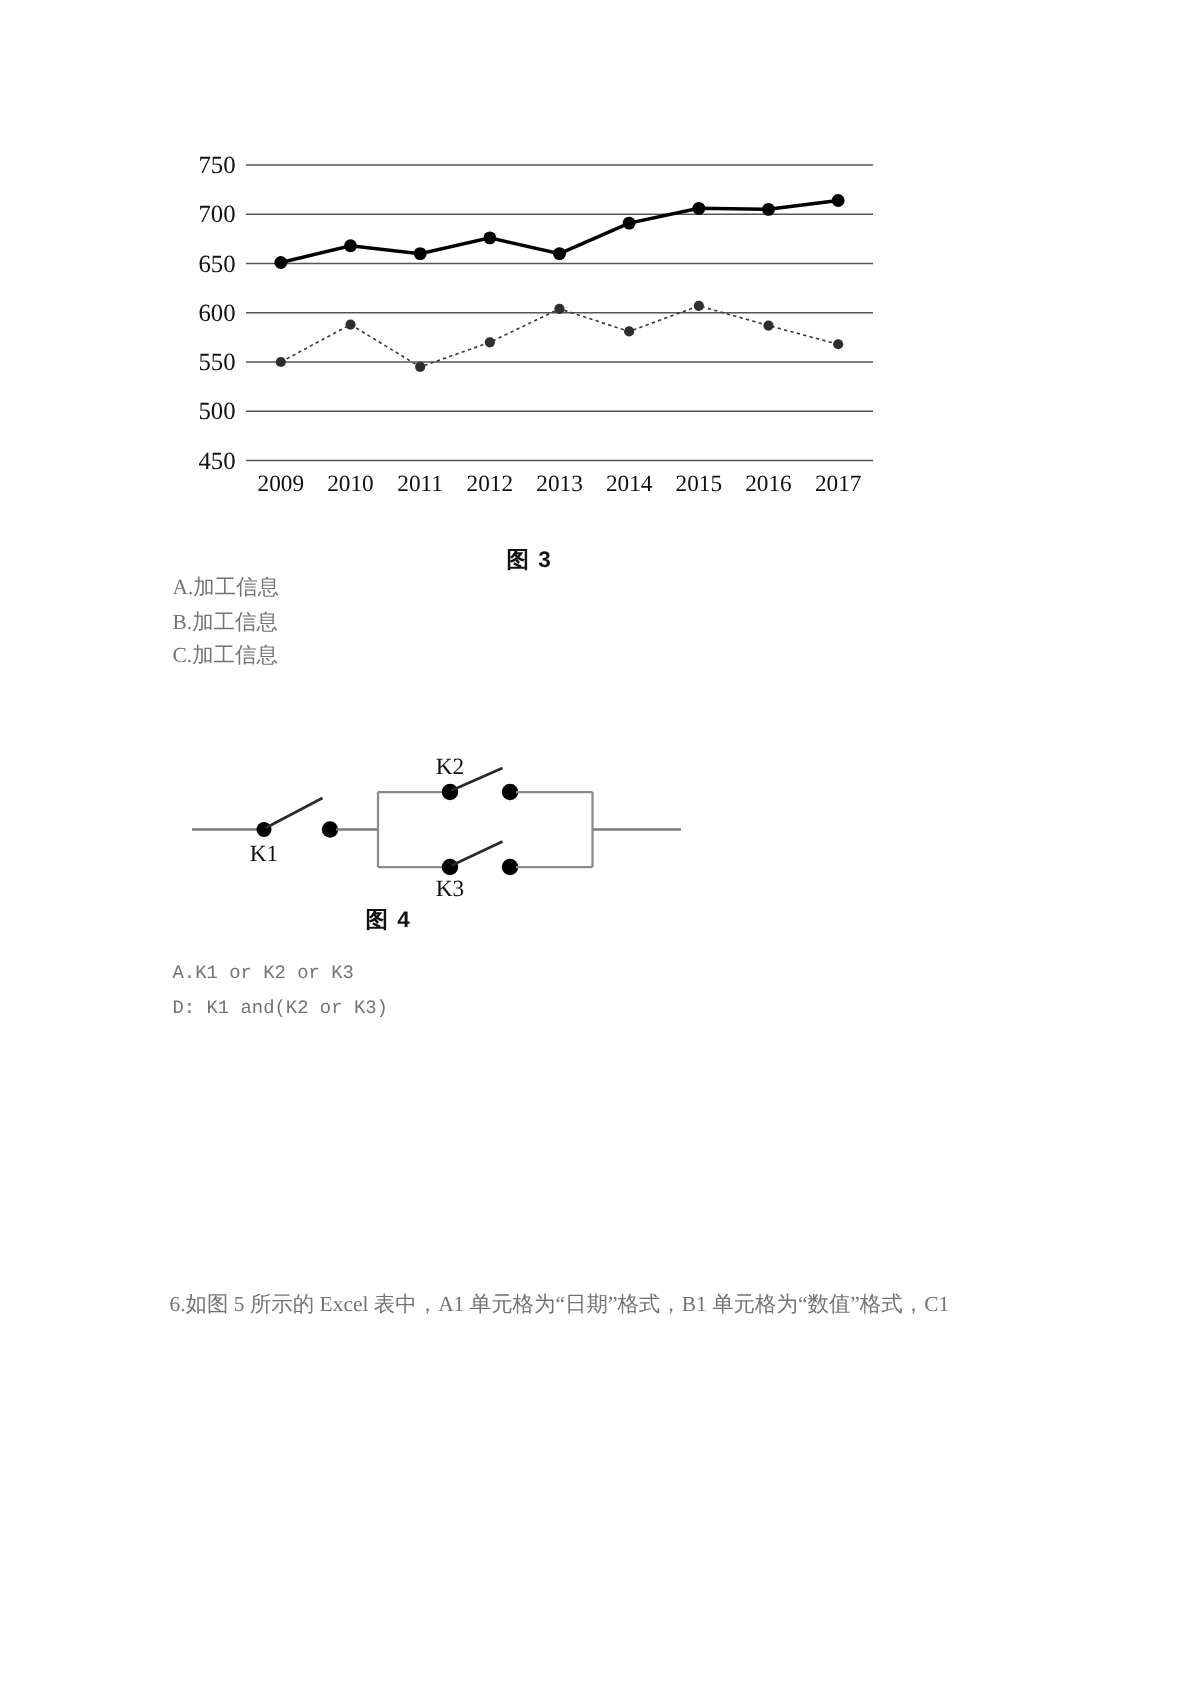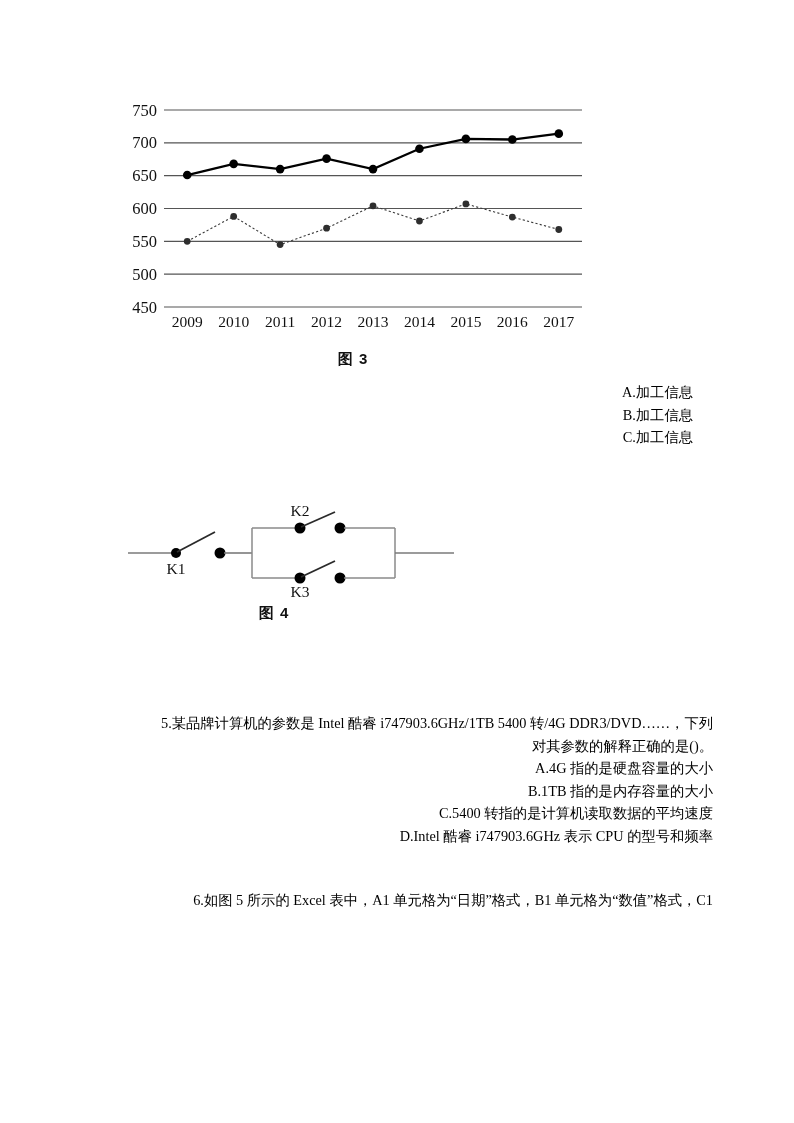--- a/index.html
+++ b/index.html
@@ -19,76 +19,75 @@
 
   
   .chart-block{
     position:absolute;
     left:118px; top:100px;
     width:470px; height:235px;
   }
   .chart-svg{display:block;}
   .chart-caption{
     position:absolute;
-    left:118px; top:350px;
+    left:118px; top:364px;
     width:470px;
     text-align:center;
     font-size:15px;
     font-weight:bold;
     font-family:"Liberation Sans","DejaVu Sans",sans-serif;
     letter-spacing:1px;
   }
 
   
   .body-text{
     position:absolute;
     left:113px; top:381px;
     width:580px;
   }
   .opt, .qline{
     font-family:"Liberation Serif","DejaVu Serif",serif;
     font-size:14.3px;
     line-height:22.6px;
-    color:#000000;
+    color:#737373;
     white-space:pre-wrap;
-    text-align:right;
   }
   .opt{ padding-left:2px; }
   .q{ margin-top:1px; }
 
   
   .circuit-block{
     position:absolute;
     left:124px; top:505px;
     width:340px; height:95px;
   }
   .circuit-caption{
     position:absolute;
-    left:139px; top:604px;
+    left:124px; top:604px;
     width:270px;
     text-align:center;
     font-size:15px;
     font-weight:bold;
     font-family:"Liberation Sans","DejaVu Sans",sans-serif;
     letter-spacing:1px;
   }
 
   .block-after-fig4{
     position:absolute;
     left:113px; top:638px;
     width:600px;
   }
   .block-q5{
     position:absolute;
     left:113px; top:712px;
     width:600px;
   }
   .block-q6{
     position:absolute;
-    left:113px; top:889px;
+    left:113px; top:859px;
     width:600px;
   }
   .opt-mono{
     font-family:"Liberation Mono","DejaVu Sans Mono",monospace;
     font-size:12.6px;
     line-height:22.6px;
   }
 </style>
 </head>
 <body>
@@ -190,28 +189,22 @@
       <line x1="271" y1="48" x2="330" y2="48" stroke="#7a7a7a" stroke-width="1.6"></line>
 
       <text id="lbl-k1" x="52" y="69" text-anchor="middle" font-family="Liberation Serif, serif" font-size="15.5" fill="#111">K1</text>
       <text id="lbl-k2" x="176" y="11" text-anchor="middle" font-family="Liberation Serif, serif" font-size="15.5" fill="#111">K2</text>
       <text id="lbl-k3" x="176" y="92" text-anchor="middle" font-family="Liberation Serif, serif" font-size="15.5" fill="#111">K3</text>
     </svg>
   </div>
   <div class="circuit-caption">图 4</div>
 
   <div class="block-after-fig4">
-  </div>
-
-  <div class="block-q5">
-    <div class="qline">5.某品牌计算机的参数是 Intel 酷睿 i747903.6GHz/1TB 5400 转/4G DDR3/DVD……，下列</div>
-    <div class="qline">对其参数的解释正确的是()。</div>
-    <div class="opt">A.4G 指的是硬盘容量的大小</div>
-    <div class="opt">B.1TB 指的是内存容量的大小</div>
-    <div class="opt">C.5400 转指的是计算机读取数据的平均速度</div>
-    <div class="opt">D.Intel 酷睿 i747903.6GHz 表示 CPU 的型号和频率</div>
-  </div>
+    <div class="opt opt-mono">A.K1 or K2 or K3</div>
+    <div class="opt opt-mono">D: K1 and(K2 or K3)</div>
+  </div>
+
 
   <div class="block-q6">
     <div class="qline">6.如图 5 所示的 Excel 表中，A1 单元格为“日期”格式，B1 单元格为“数值”格式，C1</div>
   </div>
 
 </div>
 
 </body></html>

